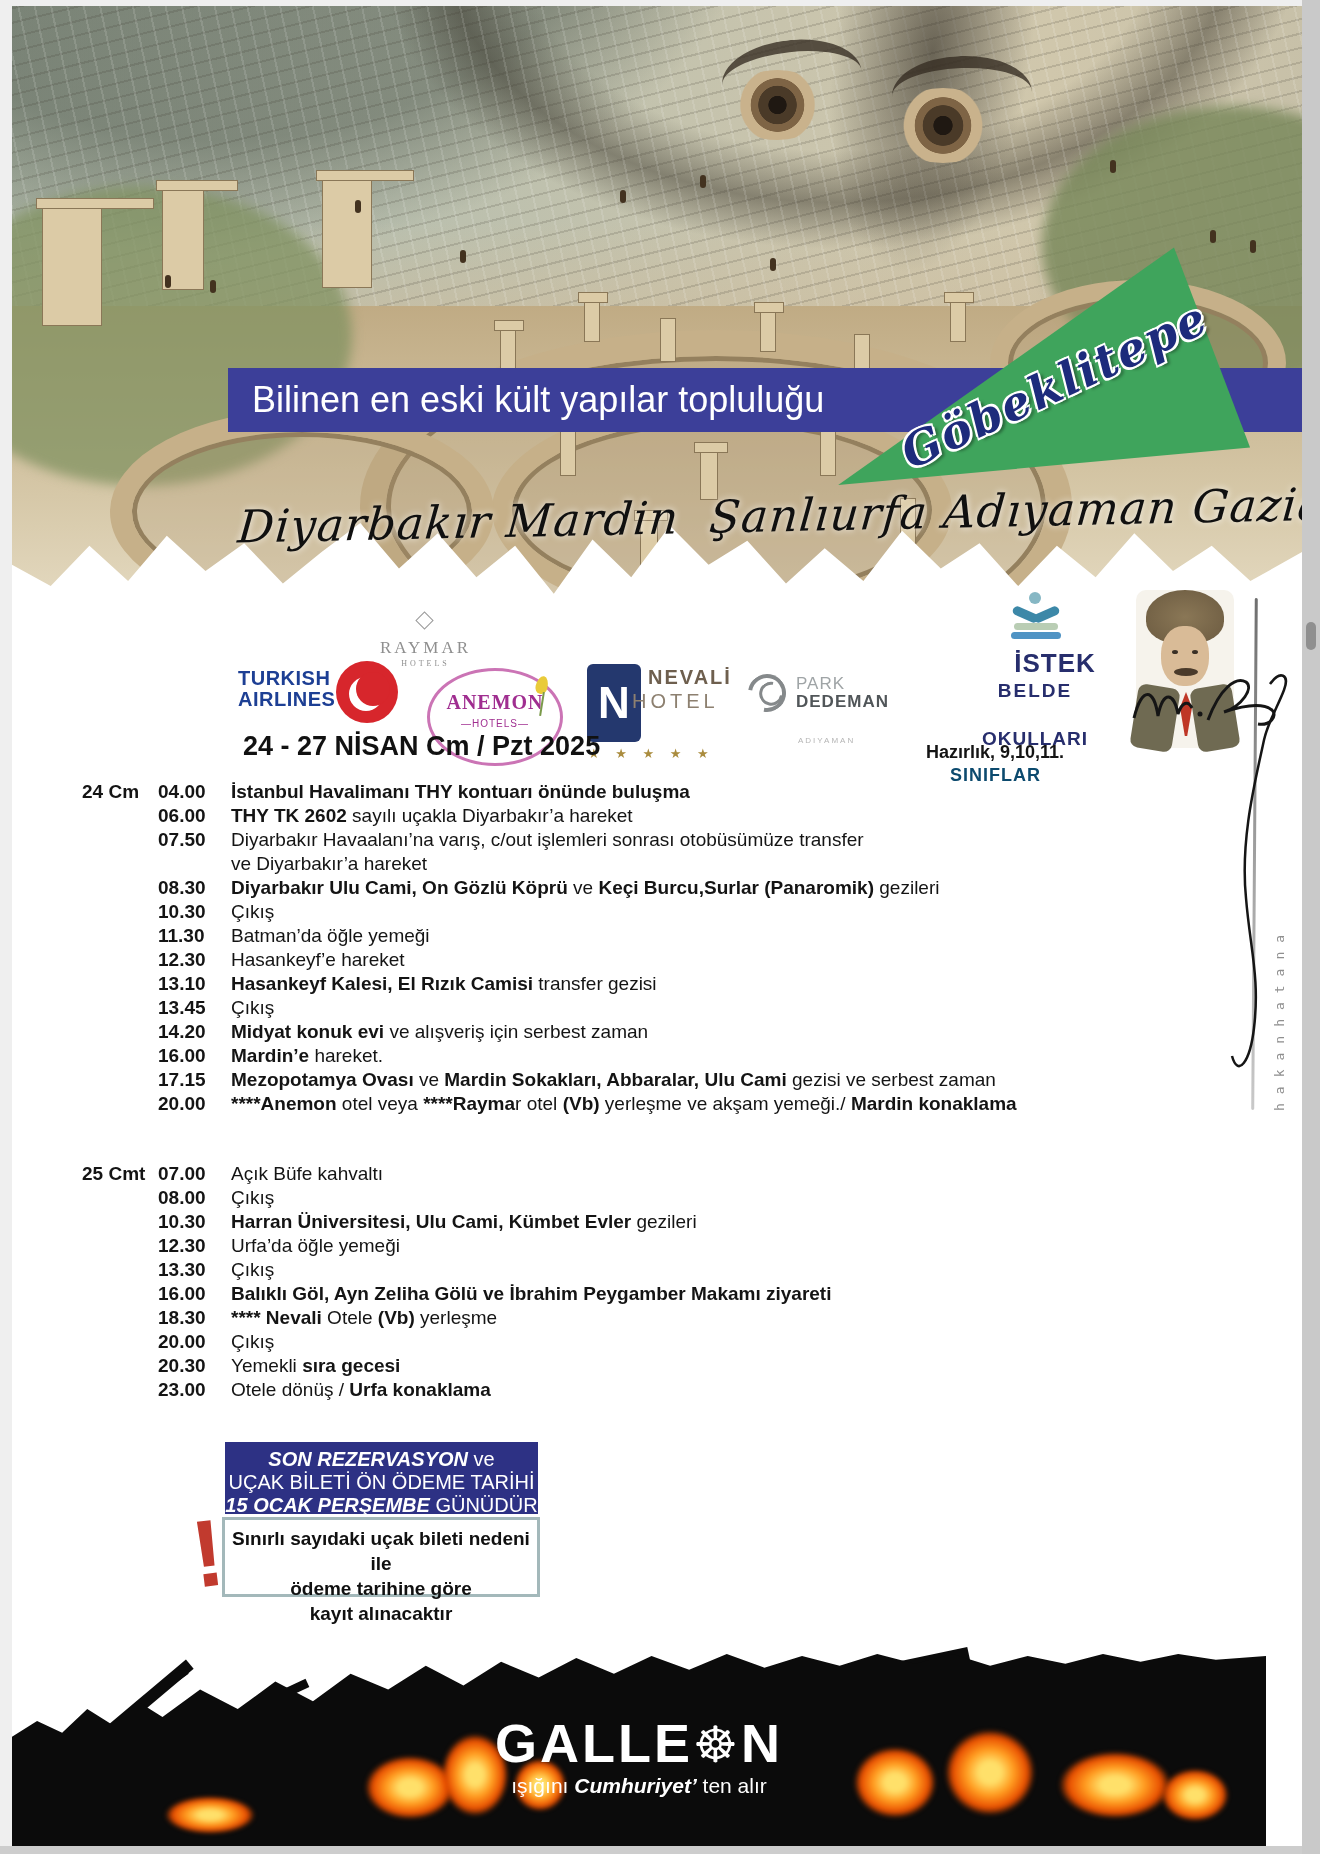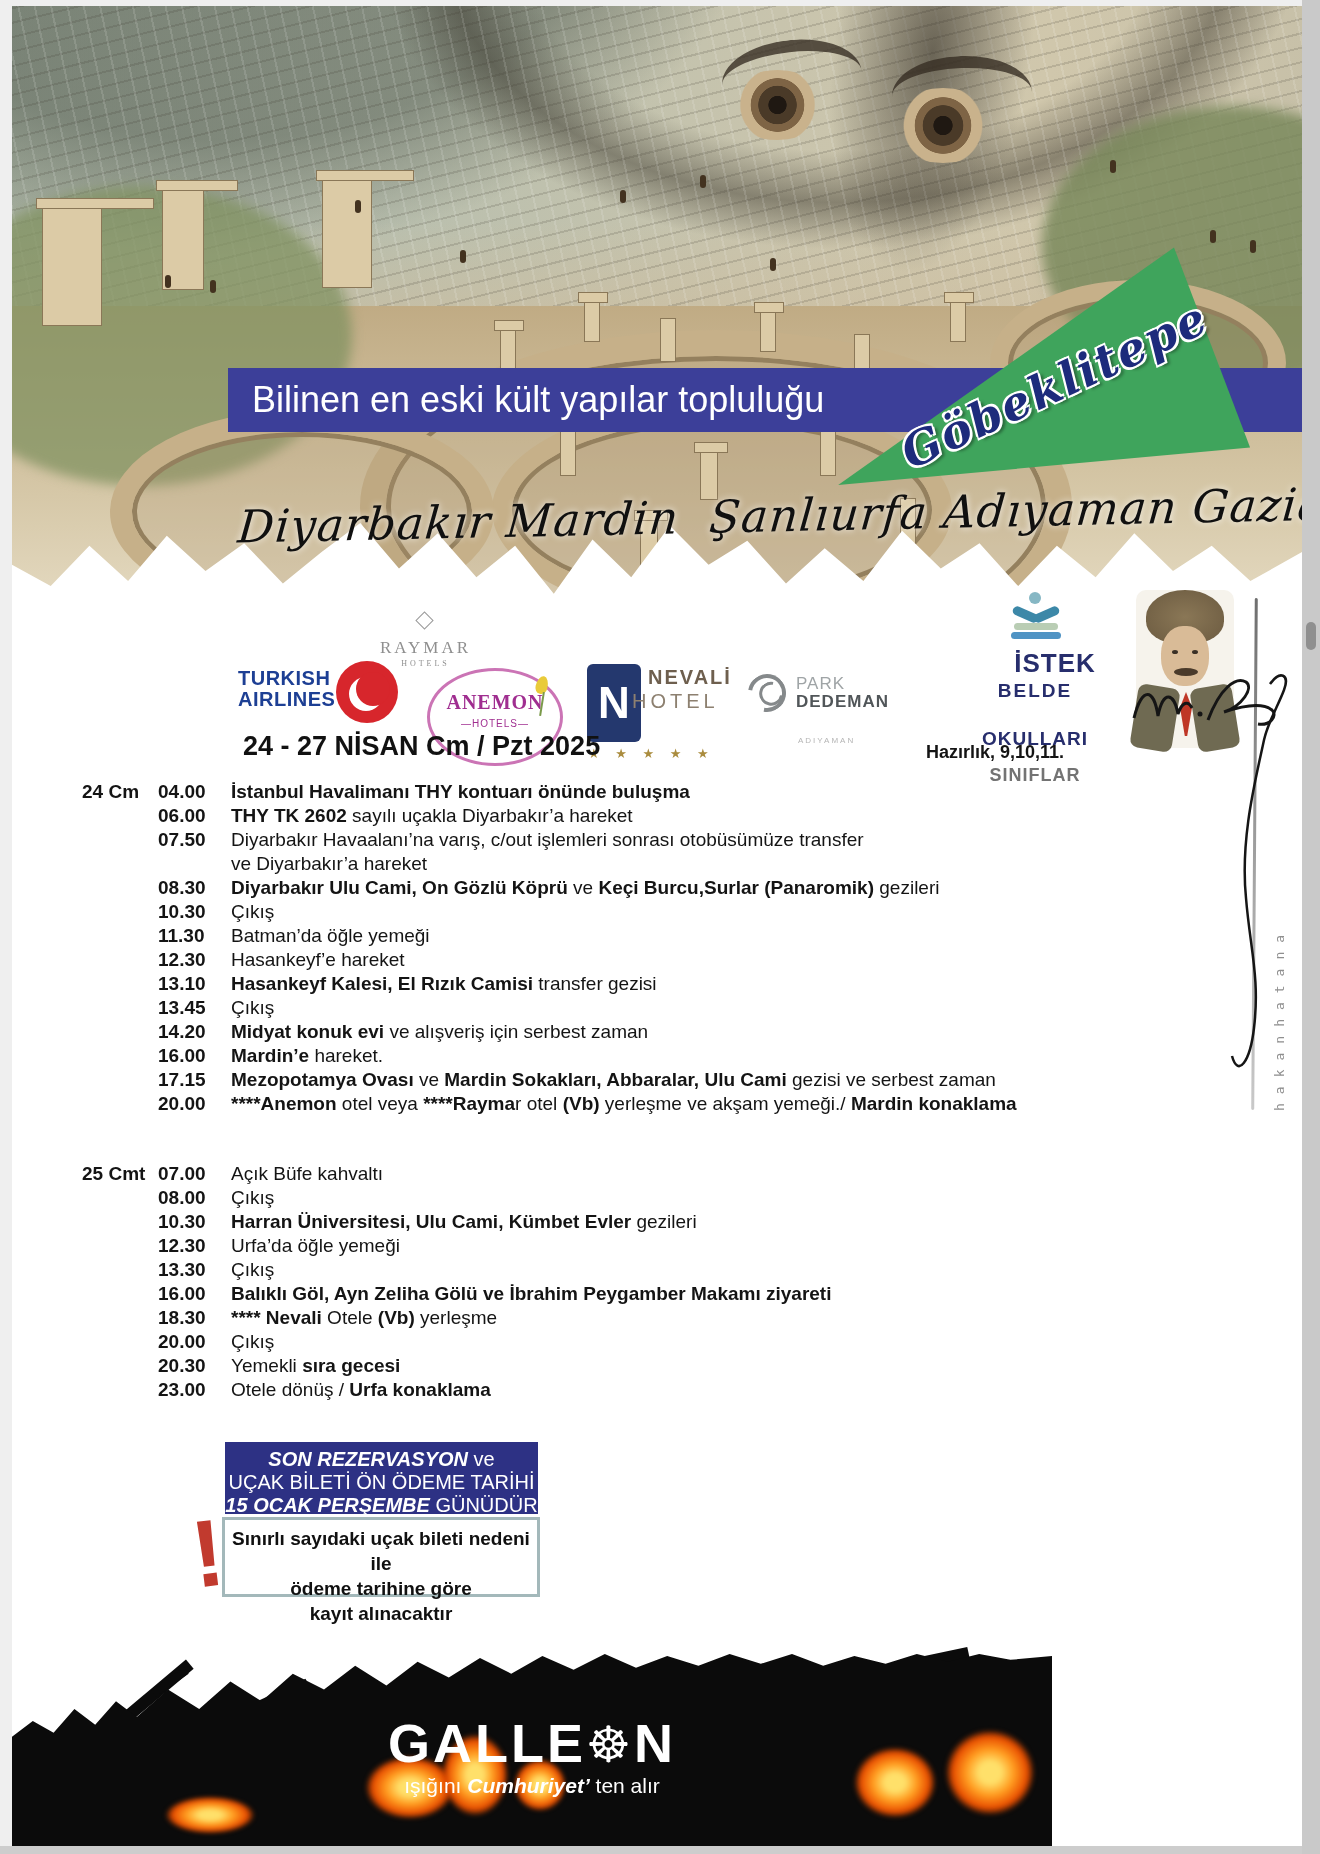--- a/index.html
+++ b/index.html
@@ -96,21 +96,21 @@
   .seg-b{font-weight:bold;} .seg-bi{font-weight:bold;font-style:italic;}
 
   
   #res-box{left:225px;top:1442px;width:313px;height:72px;background:#2d3184;color:#fff;
     text-align:center;font-size:20px;line-height:23px;padding-top:6px;box-sizing:border-box;}
   #warn-box{left:222px;top:1517px;width:318px;height:80px;background:#fff;border:3px solid #a3b8ba;
     text-align:center;font-size:19px;font-weight:bold;color:#101010;line-height:25px;padding-top:6px;box-sizing:border-box;}
   #warn-mark{left:192px;top:1506px;font-size:95px;font-weight:bold;color:#c13a2e;transform:rotate(-7deg);line-height:95px;}
 
   
-  #footer-band{left:12px;top:1650px;width:1040px;height:197px;background:#0b0b0b;
+  #footer-band{left:12px;top:1650px;width:1254px;height:197px;background:#0b0b0b;
     clip-path:polygon(0 44%,2% 36%,4% 42%,6% 30%,8% 38%,10% 26%,12% 34%,15% 20%,18% 30%,21% 16%,24% 26%,27% 12%,30% 20%,33% 8%,36% 18%,39% 6%,42% 14%,45% 4%,48% 12%,51% 3%,54% 10%,57% 2%,60% 9%,63% 3%,66% 8%,69% 2%,72% 7%,75% 2%,78% 8%,81% 3%,84% 7%,87% 2%,90% 6%,93% 2%,96% 5%,100% 3%,100% 100%,0 100%);}
   .flame{position:absolute;filter:blur(2px);
     background:radial-gradient(closest-side,#ffe06a 0 18%,#ff9a1f 40%,#e84e00 62%,rgba(120,20,0,0) 75%);}
   .debris{position:absolute;background:#0b0b0b;}
   #brand{position:absolute;left:0;top:62px;width:100%;text-align:center;color:#fff;
     font-size:54px;font-weight:bold;letter-spacing:3px;}
   #brand .wheel{font-size:50px;font-weight:normal;}
   #tagline{position:absolute;left:0;top:124px;width:100%;text-align:center;color:#fff;font-size:21px;}
   #bottom-strip{left:0;top:1846px;width:1320px;height:8px;background:#cdcdcd;}
   #scroll-track{left:1302px;top:0;width:18px;height:1854px;background:#c9c9c9;}
@@ -207,21 +207,21 @@
 
   <div class="abs" style="left:1029px;top:592px;width:12px;height:12px;border-radius:50%;background:#86b7c4;"></div>
   <div class="wing" style="left:1012px;top:610px;width:27px;height:9px;transform:rotate(24deg);"></div>
   <div class="wing" style="left:1033px;top:610px;width:27px;height:9px;transform:rotate(-24deg);"></div>
   <div class="arc1" style="left:1014px;top:623px;width:44px;height:7px;"></div>
   <div class="arc2" style="left:1011px;top:632px;width:50px;height:7px;"></div>
   <div class="abs istek-navy" style="left:980px;top:648px;width:150px;text-align:center;font-size:26px;letter-spacing:1px;">İSTEK</div>
   <div class="abs istek-navy" style="left:960px;top:680px;width:150px;text-align:center;font-size:19px;letter-spacing:2px;">BELDE</div>
   <div class="abs istek-navy" style="left:960px;top:704px;width:150px;text-align:center;font-size:19px;letter-spacing:1px;margin-top:24px;">OKULLARI</div>
   <div class="abs" style="left:894px;top:742px;width:170px;text-align:right;font-size:18px;font-weight:bold;color:#141414;">Hazırlık, 9,10,11.</div>
-  <div class="abs" style="left:950px;top:765px;width:170px;text-align:center;font-size:18px;font-weight:bold;color:#737373;letter-spacing:1px;">SINIFLAR</div>
+  <div class="abs" style="left:950px;top:765px;width:170px;text-align:left;font-size:18px;font-weight:bold;color:#0c4a6e;letter-spacing:1px;">SINIFLAR</div>
 
   <div class="abs" id="portrait">
     <div class="hat"></div>
     <div class="face"></div>
     <div class="eyedot" style="left:36px;top:60px;"></div>
     <div class="eyedot" style="left:56px;top:60px;"></div>
     <div class="mus"></div>
     <div class="coat" style="left:-2px;top:96px;transform:rotate(9deg);"></div>
     <div class="coat" style="left:58px;top:96px;transform:rotate(-9deg);"></div>
     <div class="tie"></div>

